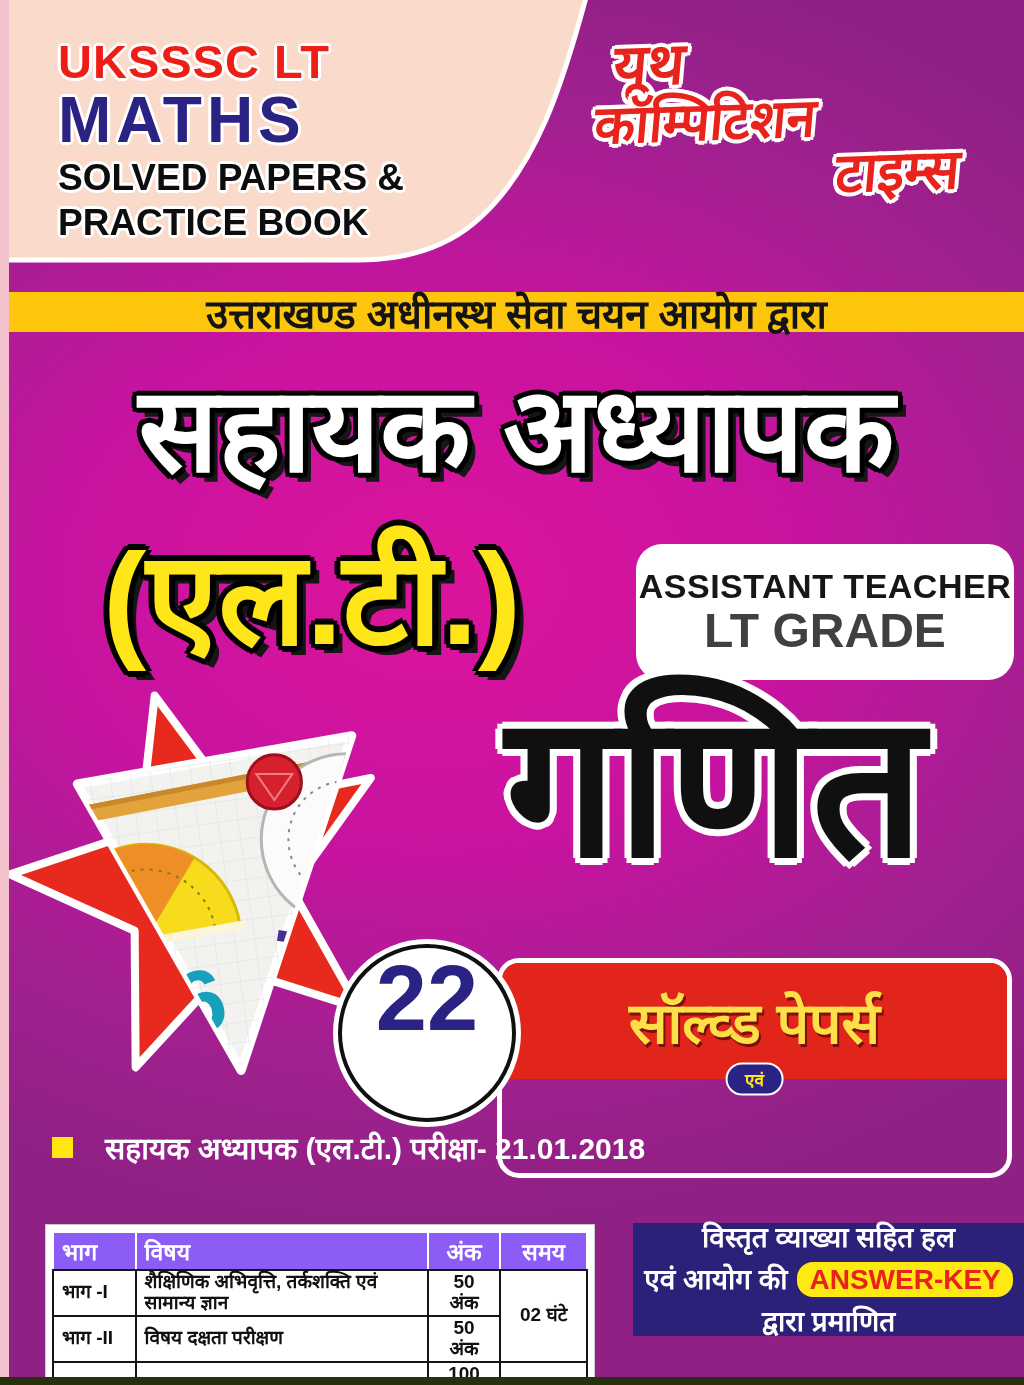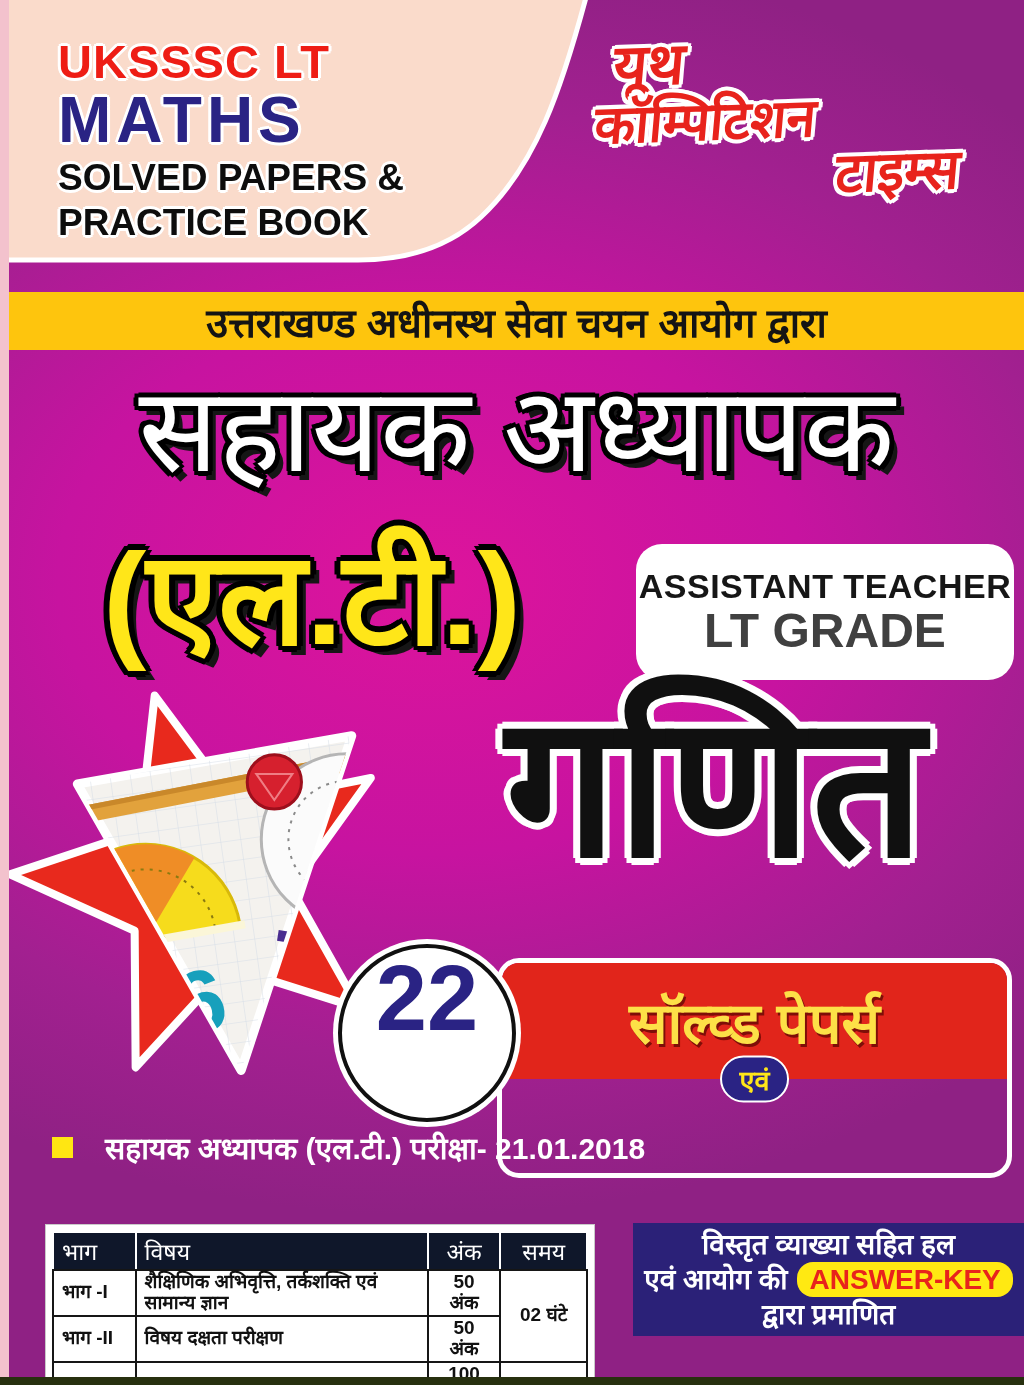--- a/index.html
+++ b/index.html
@@ -18,26 +18,26 @@
   .solved { font-size:37px; color:#0d0d0d; margin-top:6px; }
   .ow3 { text-shadow:-3px 0 #fff,3px 0 #fff,0 -3px #fff,0 3px #fff,-2px -2px #fff,2px -2px #fff,-2px 2px #fff,2px 2px #fff; }
 
   .logo { position:absolute; left:595px; top:30px; width:376px; z-index:3; color:#e8231c;
     font-weight:bold; transform:rotate(-2deg) skewX(-7deg); line-height:1.05; }
   .logo .l1 { font-size:58px; padding-left:14px; }
   .logo .l2 { font-size:53px; }
   .logo .l3 { font-size:55px; text-align:right; padding-right:6px; }
   .ow4 { text-shadow:-4px 0 #fff,4px 0 #fff,0 -4px #fff,0 4px #fff,-3px -3px #fff,3px -3px #fff,-3px 3px #fff,3px 3px #fff; }
 
-  .banner { position:absolute; left:9px; right:0; top:292px; height:58px; background:#fec50d; z-index:3;
+  .banner { position:absolute; left:9px; right:0; top:292px; height:40px; background:#fec50d; z-index:3;
     display:flex; align-items:center; justify-content:center; }
   .banner span { font-size:40px; font-weight:bold; color:#141414; }
 
   .title-hi { position:absolute; left:0; right:0; top:366px; text-align:center; z-index:3;
-    font-size:118px; font-weight:normal; color:#ffffff; line-height:1.1;padding-left:9px; }
+    font-size:118px; font-weight:bold; color:#ffffff; line-height:1.1;padding-left:9px; }
   .ob5 { text-shadow:-5px 0 #000,5px 0 #000,0 -5px #000,0 5px #000,-4px -4px #000,4px -4px #000,-4px 4px #000,4px 4px #000,8px 9px 0 #161616; }
 
   .title-lt { position:absolute; left:22px; top:528px; width:580px; text-align:center; z-index:3;
     font-size:130px; font-weight:bold; color:#ffe619; line-height:1.1; }
   .ob6 { text-shadow:-6px 0 #000,6px 0 #000,0 -6px #000,0 6px #000,-4px -4px #000,4px -4px #000,-4px 4px #000,4px 4px #000,9px 9px 0 #161616; }
 
   .at-box { position:absolute; left:636px; top:544px; width:378px; height:136px; background:#fff;
     border-radius:26px; z-index:3; display:flex; flex-direction:column; align-items:center; justify-content:center; }
   .at-box .e1 { font-size:34px; font-weight:bold; color:#161616; letter-spacing:0.5px; }
   .at-box .e2 { font-size:48px; font-weight:bold; color:#404040; line-height:1.05; }
@@ -55,40 +55,40 @@
     display:flex; align-items:center; justify-content:center; }
   .badge .band span { font-size:40px; font-weight:bold; color:#fff; letter-spacing:4px; }
 
   .sp-box { position:absolute; left:497px; top:958px; width:515px; height:220px; border-radius:22px;
     border:5px solid #fff; overflow:hidden; z-index:5; }
   .sp-top { height:55%; background:#e1251b; display:flex; align-items:center; justify-content:center; }
   .sp-top span { font-size:57px; font-weight:bold; color:#fde047; text-shadow:2px 3px 0 #7e0e08; }
   .sp-bot { height:45%; background:#f8ea13; display:flex; align-items:center; justify-content:center; }
   .sp-bot span { font-size:55px; font-weight:bold; color:#141414; }
   .sp-pill { position:absolute; left:50%; top:55%; transform:translate(-50%,-50%); background:#2a2384;
-    color:#ffe619; font-size:27px; font-weight:bold; padding:3px 18px; border-radius:999px;
+    color:#ffe619; font-size:17px; font-weight:bold; padding:3px 18px; border-radius:999px;
     border:2px solid #fff; z-index:6; }
 
   .bullets { position:absolute; left:52px; top:1130px; z-index:5; }
   .bullet-row { display:flex; align-items:center; gap:32px; margin-bottom:17px; height:34px; }
   .sq { width:21px; height:21px; background:#ffe612; flex:0 0 auto; }
   .bullet-row span.txt { font-size:30px; font-weight:bold; color:#fff; white-space:nowrap; }
 
   .exam-table-wrap { position:absolute; left:46px; top:1225px; width:548px; background:#fff;
     border:6px solid #fff; z-index:5; box-shadow:0 0 0 1px #c9c9c9; }
   table.exam { border-collapse:collapse; width:100%; }
-  table.exam th { background:#0f172a; color:#fff; font-size:23px; font-weight:normal;
+  table.exam th { background:#8b5cf6; color:#fff; font-size:23px; font-weight:bold;
     border:2px solid #fff; border-bottom:2px solid #161616; padding:2px 8px; text-align:left; height:32px; }
   table.exam th.c, table.exam td.c { text-align:center; }
   table.exam td { border:2px solid #161616; font-size:19px; font-weight:bold; color:#111;
     padding:1px 8px; height:26px; white-space:pre-line; line-height:1.1; }
   .col-bhag { width:82px; } .col-vishay { width:290px; } .col-ank { width:72px; } .col-samay { width:86px; }
 
   .ak-box { position:absolute; left:633px; top:1223px; width:391px; height:113px; background:#2b2178;
-    z-index:5; display:flex; flex-direction:column; align-items:center; justify-content:center; line-height:1.25; }
+    z-index:5; display:flex; flex-direction:column; align-items:center; justify-content:center; line-height:1.25;gap:7px; }
   .ak-box .w { font-size:28px; font-weight:bold; color:#fff; }
   .ak-line2 { display:flex; align-items:center; gap:10px; }
   .ak-pill { background:#ffe912; color:#e8231c; font-size:28px; font-weight:bold; padding:0 12px;
     border-radius:16px; }
 </style>
 </head>
 <body>
 
 <div class="cover">
 

